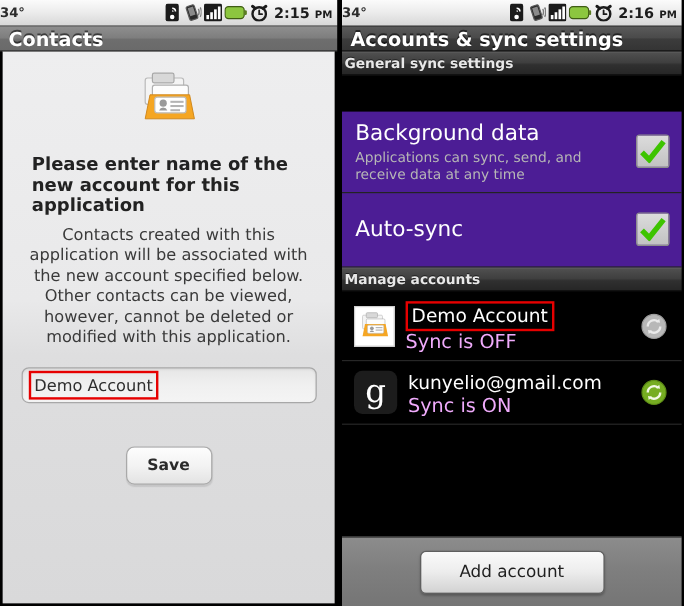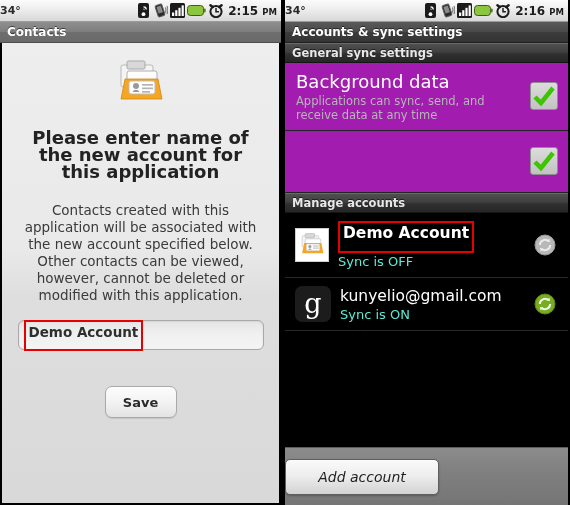--- a/index.html
+++ b/index.html
@@ -33,89 +33,88 @@
   .ic { display: block; }
 
   
   .titlebar {
     height: 21px; width: 100%;
     background: linear-gradient(to bottom, #8f8f8f 0%, #7d7d7d 50%, #6e6e6e 51%, #6a6a6a 100%);
     display: flex; align-items: center; padding-left: 7px;
     border-bottom: 1px solid #4d4d4d;
   }
   .titlebar span {
-    font-size: 12px; font-weight: bold; color: #fff;
+    font-size: 16px; font-weight: bold; color: #fff;
     text-shadow: 0 -1px 0 rgba(0,0,0,.55);
   }
   .titlebar.dark {
     background: linear-gradient(to bottom, #5a5a5a 0%, #4a4a4a 48%, #3c3c3c 52%, #343434 100%);
     border-bottom: 1px solid #202020;
   }
 
   
   .contacts-body {
     position: absolute; top: 43px; left: 0; right: 0; bottom: 0;
     background: linear-gradient(to bottom, #eeeeef 0%, #e9e9ea 45%, #dededf 55%, #d9d9da 100%);
     border-left: 2px solid #000; border-right: 2px solid #000; border-bottom: 2px solid #000;
     padding: 0 14px;
     display: flex; flex-direction: column; align-items: center;
   }
   .contacts-icon-wrap { margin-top: 16px; }
   .prompt {
     margin-top: 18px;
-    text-align: center;
-    font-size: 18px; font-weight: bold; color: #222;
+    text-align: left;
+    font-size: 15px; font-weight: bold; color: #222;
     line-height: 17px; width: 228px;
   }
   .blurb {
-    margin-top: 22px; text-align: center;
+    margin-top: 8px; text-align: center;
     font-size: 13.5px; color: #3a3a3a; line-height: 17px; width: 245px;
   }
   .textfield {
     margin-top: 16px;
     width: 246px; height: 30px;
     background: linear-gradient(to bottom, #e6e6e6 0%, #f0f0f0 50%, #f4f4f4 100%);
     border: 1px solid #a8a8a8; border-radius: 6px;
     display: flex; align-items: center; padding-left: 5px;
     box-shadow: inset 0 1px 2px rgba(0,0,0,.08);
   }
   .redbox {
     border: 2px solid #e60000;
     display: inline-block;
-    padding: 0px 3px 8px 3px;
-    font-weight: bold;
+    padding: 0px 3px 1px 3px;
   }
   .tf-text { font-size: 13.5px; color: #2e2e2e; }
   .savebtn {
     margin-top: 36px;
     width: 72px; height: 32px;
     background: linear-gradient(to bottom, #fdfdfd 0%, #f3f3f3 50%, #e3e3e3 100%);
     border: 1px solid #a9a9a9; border-radius: 7px;
     display: flex; align-items: center; justify-content: center;
     box-shadow: 0 1px 1px rgba(0,0,0,.1);
   }
   .savebtn span { font-size: 13px; font-weight: bold; color: #2a2a2a; }
 
   
   .sync-body {
     position: absolute; top: 22px; left: 0; right: 0; bottom: 0;
     background: #000;
     display: flex; flex-direction: column;
   }
   .section-hdr {
-    height: 20px; display: flex; align-items: center; padding-left: 7px;
+    height: 20px; display: flex; align-items: center; padding-left: 2px;
     background: linear-gradient(to bottom, #4f4f4f 0%, #3f3f3f 45%, #303030 55%, #262626 100%);
     border-top: 1px solid #6a6a6a;
     border-bottom: 1px solid #151515;
   }
   .section-hdr span {
     font-size: 11.5px; font-weight: bold; color: #e8e8e8;
     text-shadow: 0 -1px 0 rgba(0,0,0,.6);
   }
-  .settings-list { background: #a21caf; }
+  .settings-list { background: #4c1d95; margin-top: 30px; }
   .srow {
     display: flex; align-items: center;
     padding: 7px 10px 8px 11px;
     border-bottom: 1px solid #232323;
     min-height: 62px;
   }
   .srow .stext { flex: 1; }
   .srow .s-title { font-size: 18px; color: #fff; line-height: 23px; }
   .srow .s-sub { font-size: 11.5px; color: #b6b6b6; line-height: 14px; margin-top: 1px; }
   .checkbox {
@@ -128,40 +127,40 @@
 
   .accounts-list { background: #000; flex: 1; }
   .arow {
     display: flex; align-items: center;
     padding: 8px 12px 8px 10px;
     border-bottom: 1px solid #272727;
     min-height: 52px;
   }
   .arow .acc-txt { flex: 1; margin-left: 9px; }
   .acc-name { font-size: 15.5px; color: #fff; line-height: 19px; display: inline-block; }
-  .acc-sub { font-size: 13px; color: #5eead4; line-height: 15px; margin-top: 1px; }
+  .acc-sub { font-size: 16px; color: #f0abfc; line-height: 15px; margin-top: 1px; }
 
   .acc-ico-contacts {
     width: 34px; height: 34px; flex: 0 0 34px;
     background: #fff; border: 1px solid #cfcfcf;
     display: flex; align-items: center; justify-content: center;
   }
   .acc-ico-google {
     width: 36px; height: 36px; flex: 0 0 36px;
     background: #1c1c1c; border-radius: 7px;
     display: flex; align-items: center; justify-content: center;
     font-family: "DejaVu Serif", serif;
     color: #fff; font-size: 27px; line-height: 30px;
   }
 
   .bottombar {
     height: 58px; width: 100%;
     background: linear-gradient(to bottom, #8c8c8c 0%, #7f7f7f 45%, #757575 100%);
     border-top: 1px solid #5d5d5d;
-    display: flex; align-items: center; justify-content: flex-start; font-style: italic;
+    display: flex; align-items: center; justify-content: center;
   }
   .addbtn {
     width: 154px; height: 36px;
     background: linear-gradient(to bottom, #fafafa 0%, #ededed 48%, #d2d2d2 100%);
     border: 1px solid #5f5f5f; border-radius: 5px;
     display: flex; align-items: center; justify-content: center;
     box-shadow: 0 1px 2px rgba(0,0,0,.25);
   }
   .addbtn span { font-size: 14px; color: #1f1f1f; }
 </style>
@@ -328,20 +327,21 @@
           </div>
           <div class="checkbox">
             <svg width="22" height="20" viewBox="0 0 22 20">
               <path d="M2 11 L8 17 L20 2" fill="none" stroke="#3ec400" stroke-width="4.5" stroke-linecap="butt" stroke-linejoin="miter"></path>
             </svg>
           </div>
         </div>
 
         <div class="srow">
           <div class="stext">
+            <div class="s-title">Auto-sync</div>
           </div>
           <div class="checkbox">
             <svg width="22" height="20" viewBox="0 0 22 20">
               <path d="M2 11 L8 17 L20 2" fill="none" stroke="#3ec400" stroke-width="4.5" stroke-linecap="butt" stroke-linejoin="miter"></path>
             </svg>
           </div>
         </div>
 
       </div>
 

